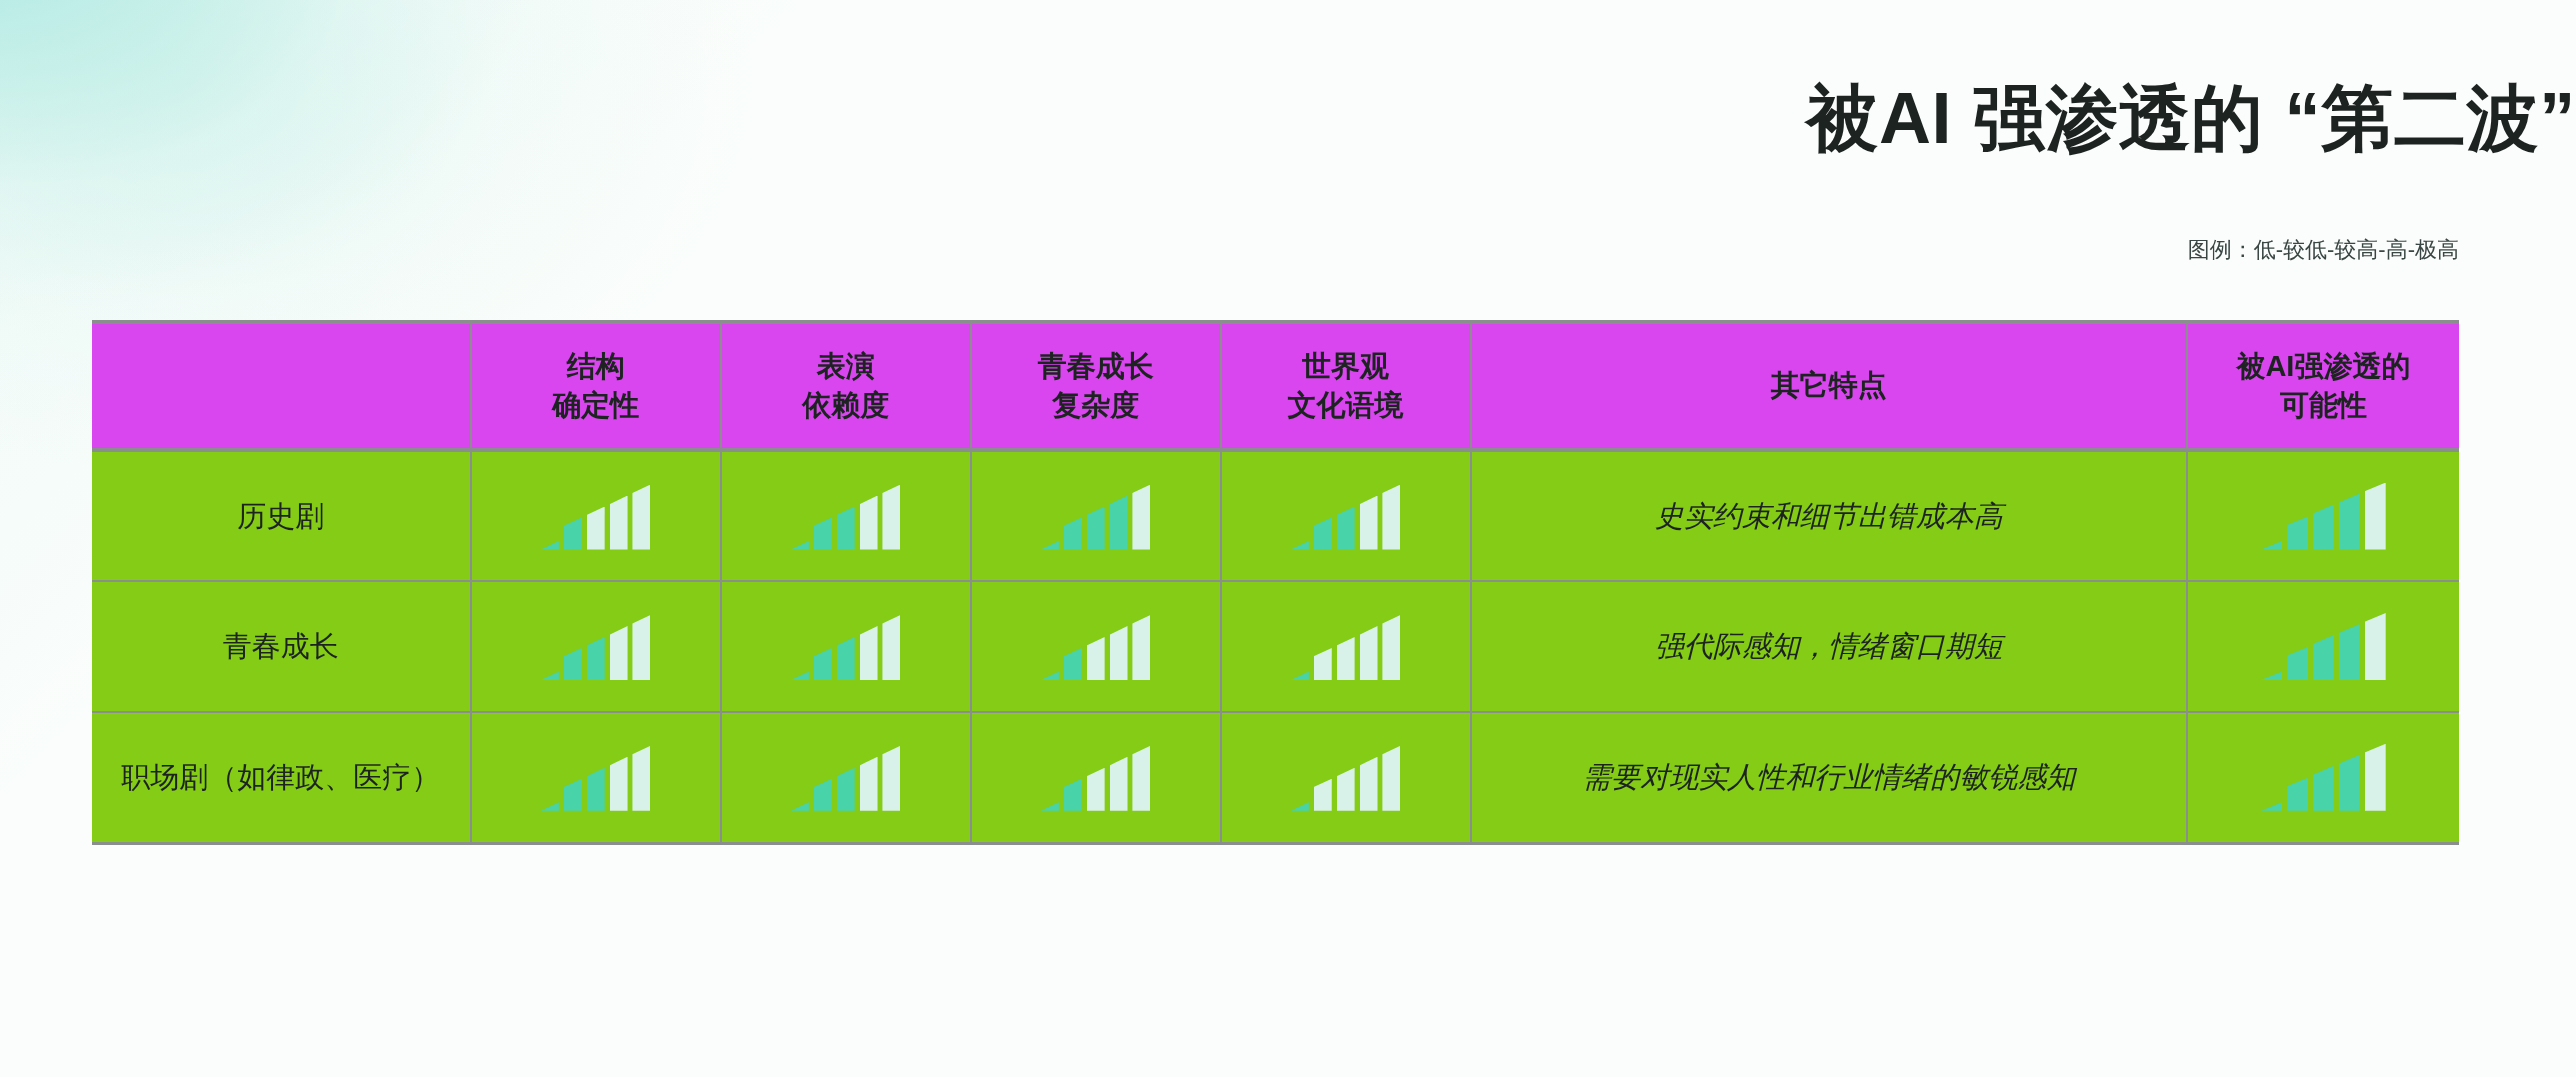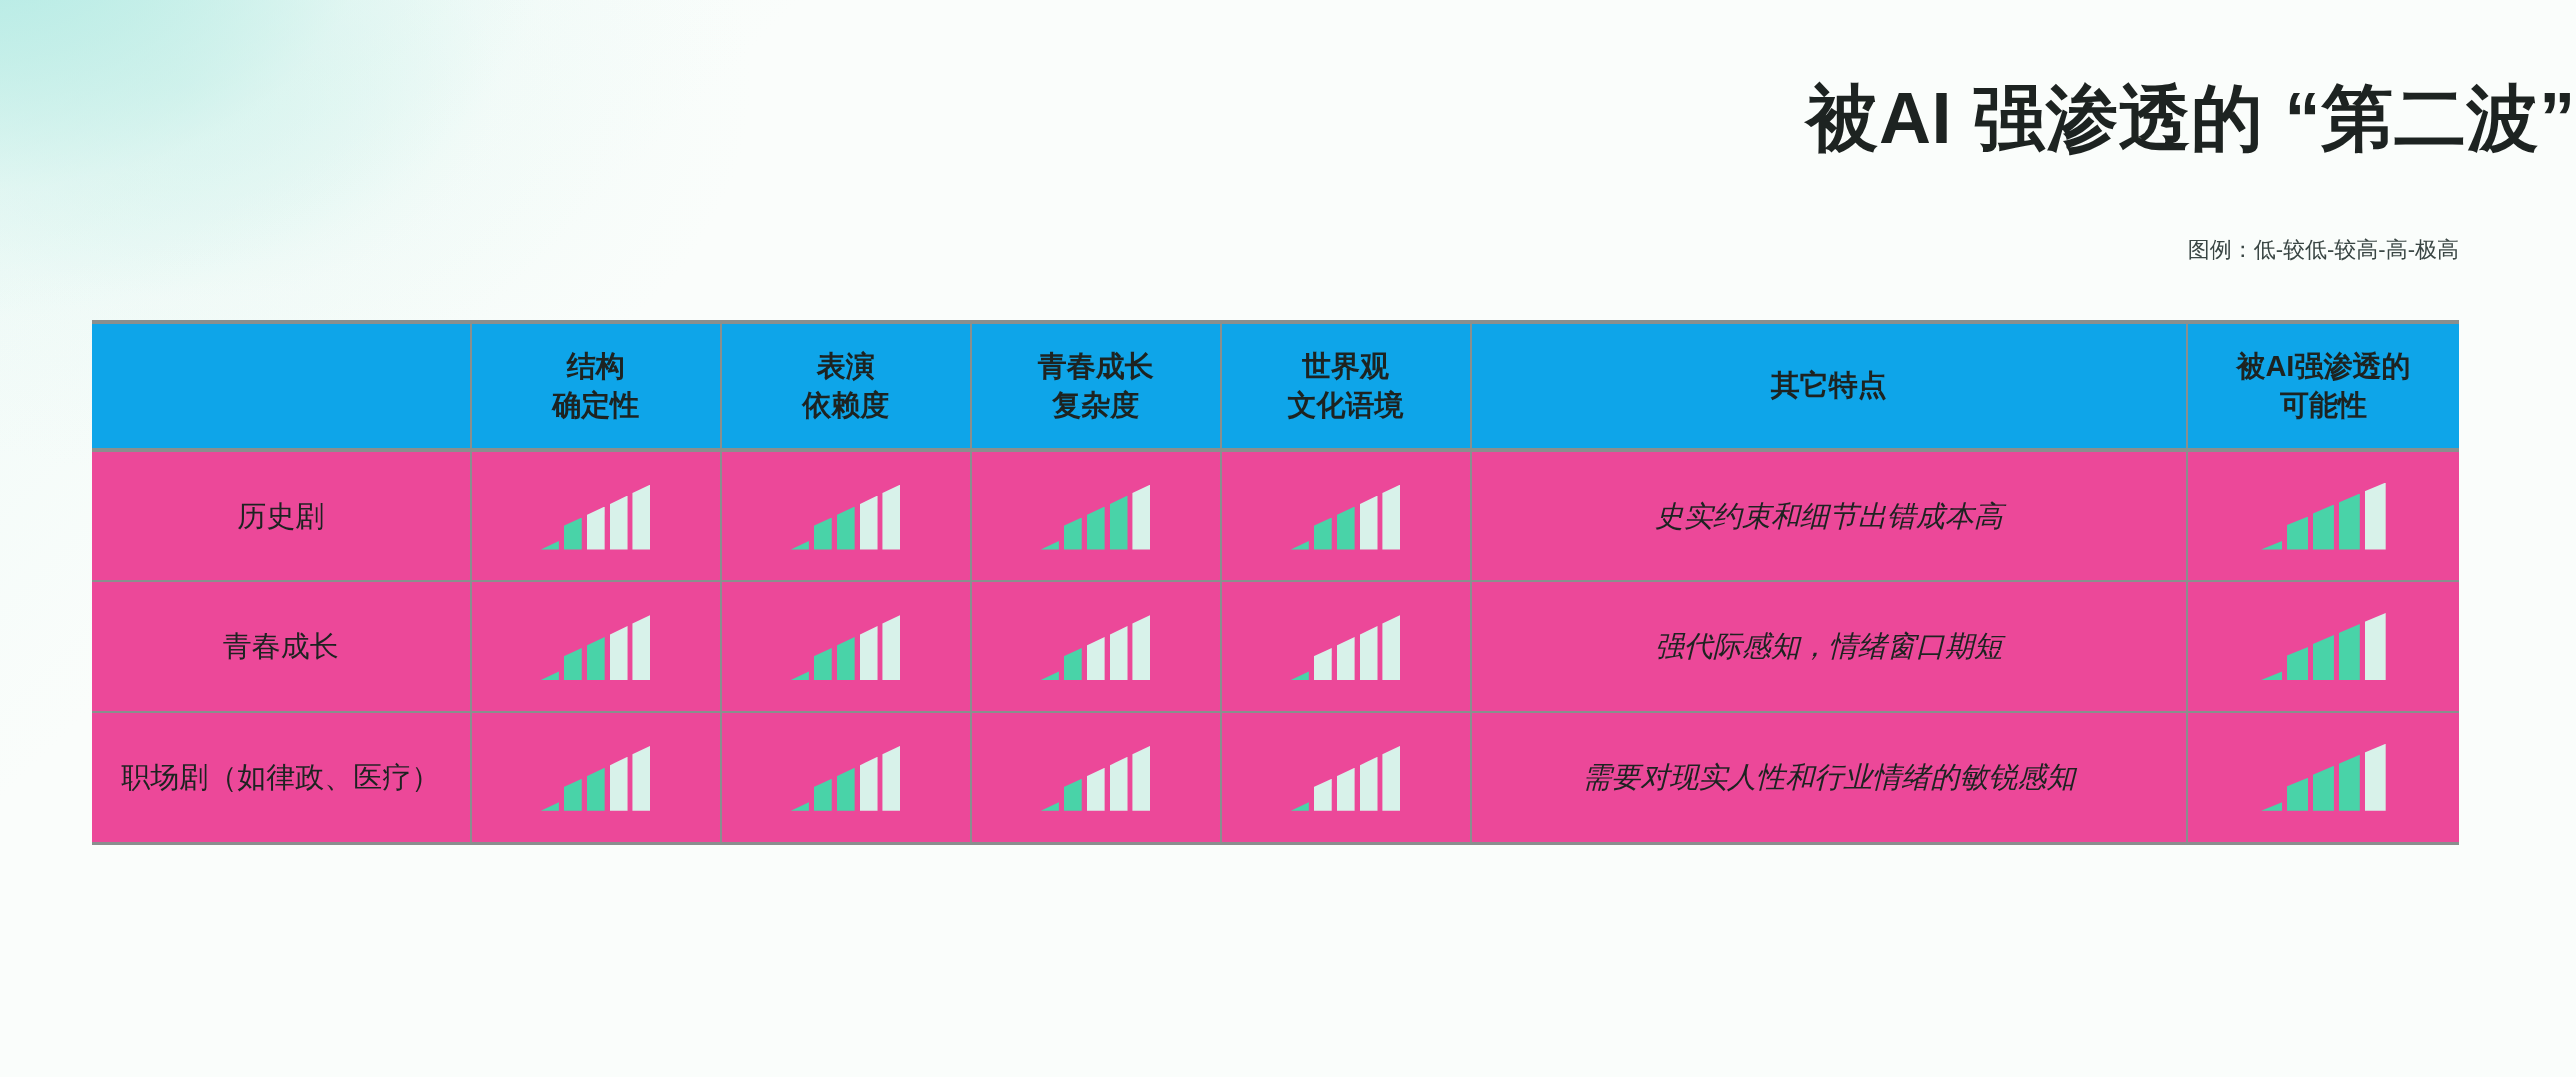--- a/index.html
+++ b/index.html
@@ -67,21 +67,21 @@
     border-collapse: collapse;
     table-layout: fixed;
   }
 
   table.matrix col.c-label  { width: 359px; }
   table.matrix col.c-meter  { width: 237px; }
   table.matrix col.c-notes  { width: 679px; }
   table.matrix col.c-final  { width: 258px; }
 
   
-  thead tr { background: #0ea5e9; }
+  thead tr { background: #d946ef; }
 
   thead th {
     border-top: 4.2px solid #8a8f8e;
     border-bottom: 4.2px solid #8a8f8e;
     height: 128px;
     font-size: 29px;
     font-weight: 700;
     color: #1d2321;
     line-height: 1.36;
     vertical-align: middle;
@@ -90,21 +90,21 @@
   }
   thead th.col-div { border-left: 2.8px solid #8a8f8e; }
   thead th.blank   { border-left: none; }
 
   
   tbody td {
     height: 131px;
     vertical-align: middle;
     text-align: center;
     border-bottom: 2.8px solid #8a8f8e;
-    background: #ec4899;
+    background: #84cc16;
   }
   tbody tr:last-child td { border-bottom: 3.5px solid #8a8f8e; }
   tbody td.col-div { border-left: 2.8px solid #8a8f8e; font-style: italic; }
 
   td.genre {
     font-size: 29px;
     color: #1d2321;
     line-height: 1.4;
     padding: 0 8.4px;
   }

